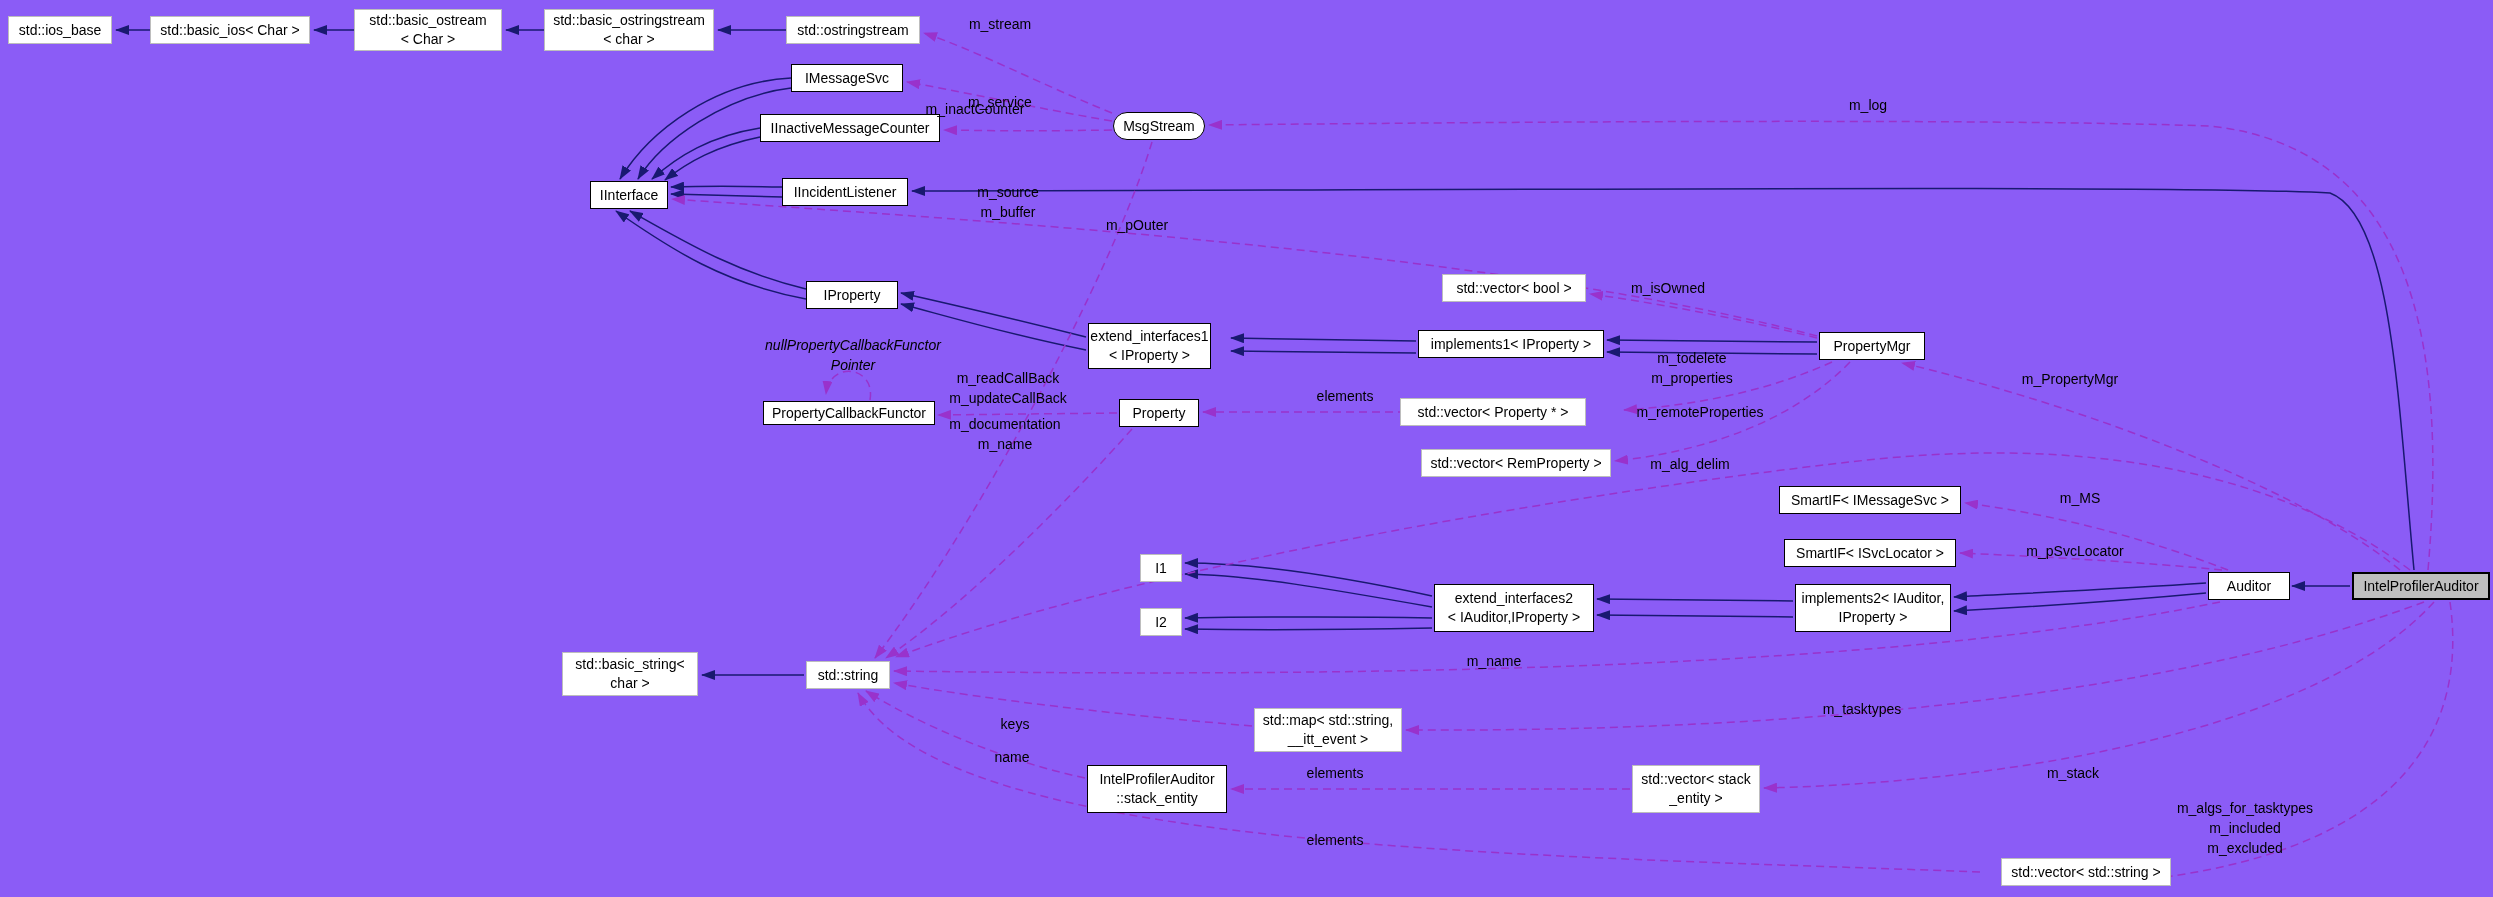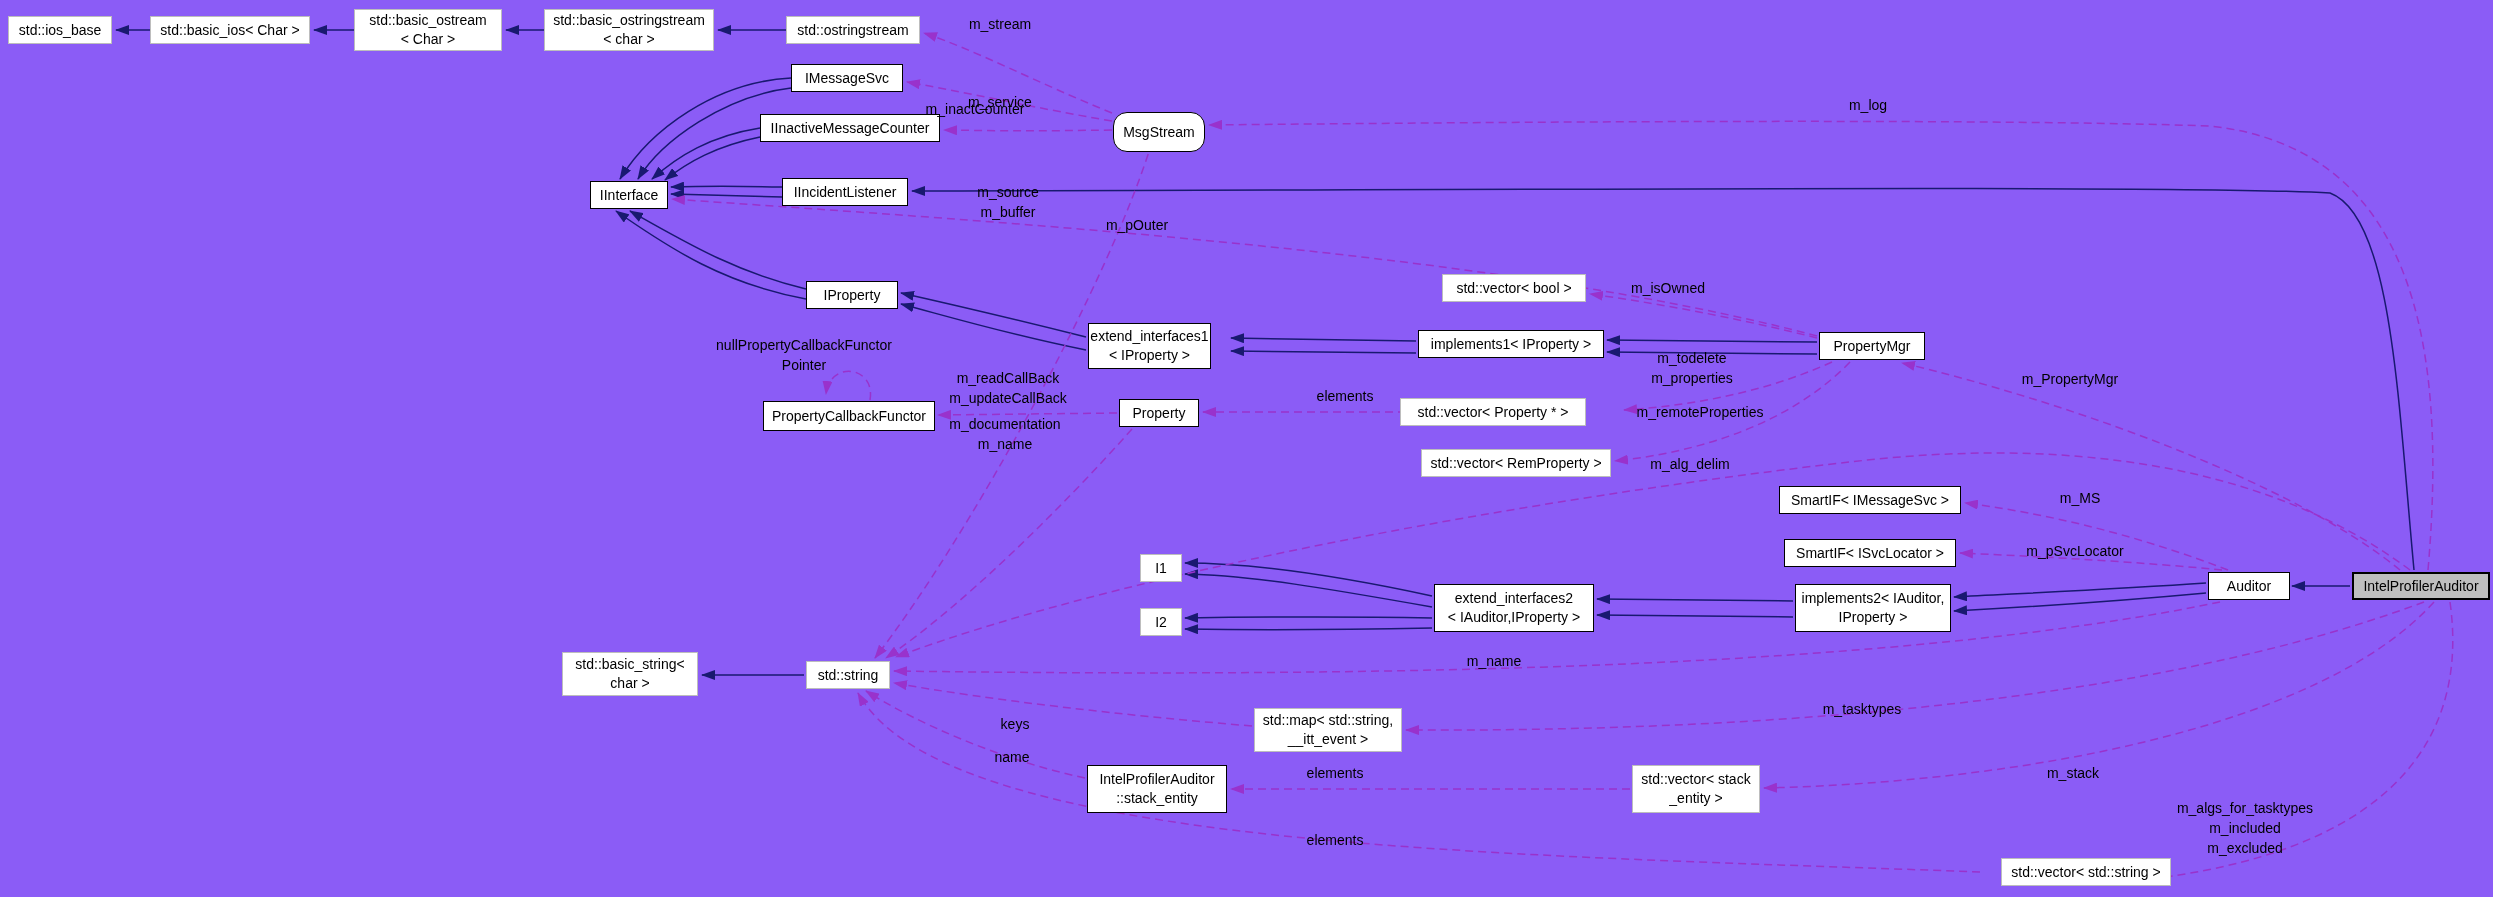--- a/index.html
+++ b/index.html
@@ -105,28 +105,28 @@
   <div class="node ext" style="left:8px;top:16px;width:104px;height:28px;">std::ios_base</div>
   <div class="node ext" style="left:150px;top:16px;width:160px;height:28px;">std::basic_ios&lt; Char &gt;</div>
   <div class="node ext" style="left:354px;top:9px;width:148px;height:42px;">std::basic_ostream
 &lt; Char &gt;</div>
   <div class="node ext" style="left:544px;top:9px;width:170px;height:42px;">std::basic_ostringstream
 &lt; char &gt;</div>
   <div class="node ext" style="left:786px;top:16px;width:134px;height:28px;">std::ostringstream</div>
 
   <div class="node" style="left:791px;top:64px;width:112px;height:28px;">IMessageSvc</div>
   <div class="node" style="left:760px;top:114px;width:180px;height:28px;">IInactiveMessageCounter</div>
-  <div class="node" style="left:1113px;top:112px;width:92px;height:40px;border-radius:14px;">MsgStream</div>
+  <div class="node" style="left:1113px;top:112px;width:92px;height:28px;border-radius:14px;">MsgStream</div>
   <div class="node" style="left:782px;top:178px;width:126px;height:28px;text-align:right;">IIncidentListener</div>
   <div class="node" style="left:590px;top:181px;width:78px;height:28px;">IInterface</div>
   <div class="node" style="left:806px;top:281px;width:92px;height:28px;">IProperty</div>
 
   <div class="node" style="left:1088px;top:323px;width:123px;height:46px;">extend_interfaces1
 &lt; IProperty &gt;</div>
-  <div class="node" style="left:763px;top:401px;width:172px;height:30px;">PropertyCallbackFunctor</div>
+  <div class="node" style="left:763px;top:401px;width:172px;height:24px;">PropertyCallbackFunctor</div>
   <div class="node" style="left:1119px;top:399px;width:80px;height:28px;">Property</div>
   <div class="node" style="left:1418px;top:330px;width:186px;height:28px;">implements1&lt; IProperty &gt;</div>
   <div class="node ext" style="left:1442px;top:274px;width:144px;height:28px;">std::vector&lt; bool &gt;</div>
   <div class="node" style="left:1819px;top:332px;width:106px;height:28px;">PropertyMgr</div>
   <div class="node ext" style="left:1400px;top:398px;width:186px;height:28px;">std::vector&lt; Property * &gt;</div>
   <div class="node ext" style="left:1421px;top:449px;width:190px;height:28px;">std::vector&lt; RemProperty &gt;</div>
 
   <div class="node" style="left:1779px;top:486px;width:182px;height:28px;">SmartIF&lt; IMessageSvc &gt;</div>
   <div class="node" style="left:1784px;top:539px;width:172px;height:28px;">SmartIF&lt; ISvcLocator &gt;</div>
 
@@ -151,21 +151,21 @@
   <div class="node ext" style="left:1982px;top:858px;width:170px;height:28px;margin-left:19px;">std::vector&lt; std::string &gt;</div>
 
   <div class="elabel" style="left:1000px;top:14px;">m_stream</div>
   <div class="elabel" style="left:1000px;top:67px;margin-top:25px;">m_service</div>
   <div class="elabel" style="left:975px;top:99px;">m_inactCounter</div>
   <div class="elabel" style="left:1868px;top:95px;">m_log</div>
   <div class="elabel" style="left:1008px;top:182px;">m_source
 m_buffer</div>
   <div class="elabel" style="left:1137px;top:215px;">m_pOuter</div>
   <div class="elabel" style="left:1668px;top:278px;">m_isOwned</div>
-  <div class="elabel" style="left:804px;top:335px;">nullPropertyCallbackFunctor
+  <div class="elabel" style="left:853px;top:335px;font-style:italic;">nullPropertyCallbackFunctor
 Pointer</div>
   <div class="elabel" style="left:1692px;top:348px;">m_todelete
 m_properties</div>
   <div class="elabel" style="left:1008px;top:368px;">m_readCallBack
 m_updateCallBack</div>
   <div class="elabel" style="left:1345px;top:386px;">elements</div>
   <div class="elabel" style="left:1700px;top:402px;">m_remoteProperties</div>
   <div class="elabel" style="left:1005px;top:414px;">m_documentation
 m_name</div>
   <div class="elabel" style="left:1690px;top:454px;">m_alg_delim</div>

